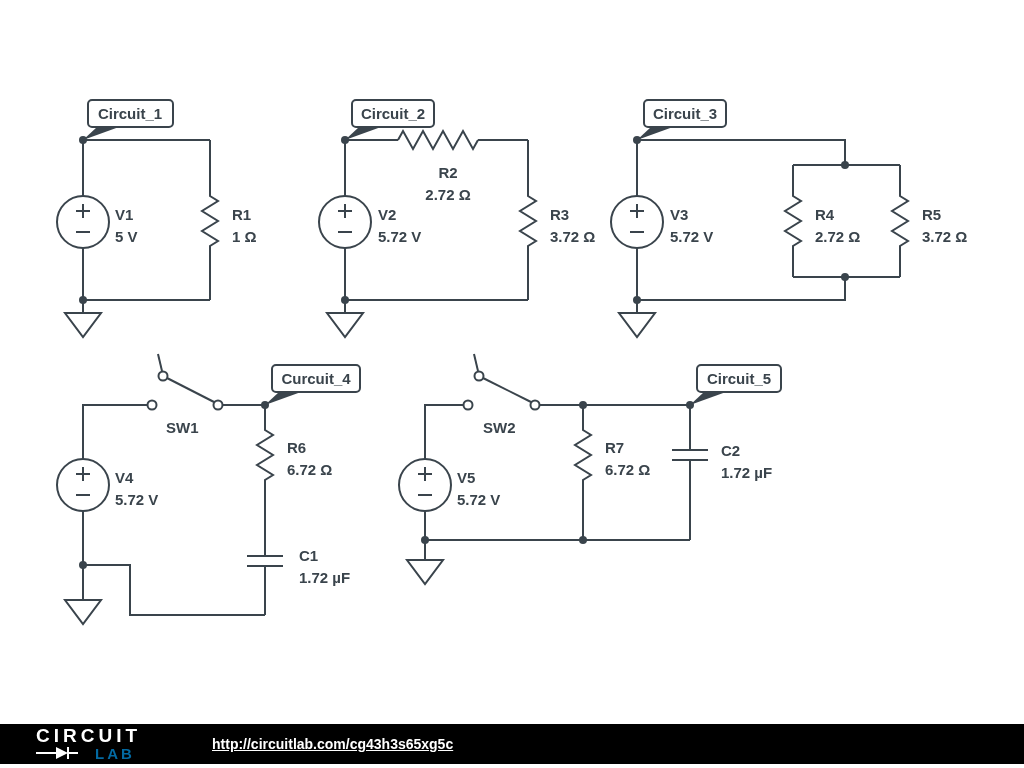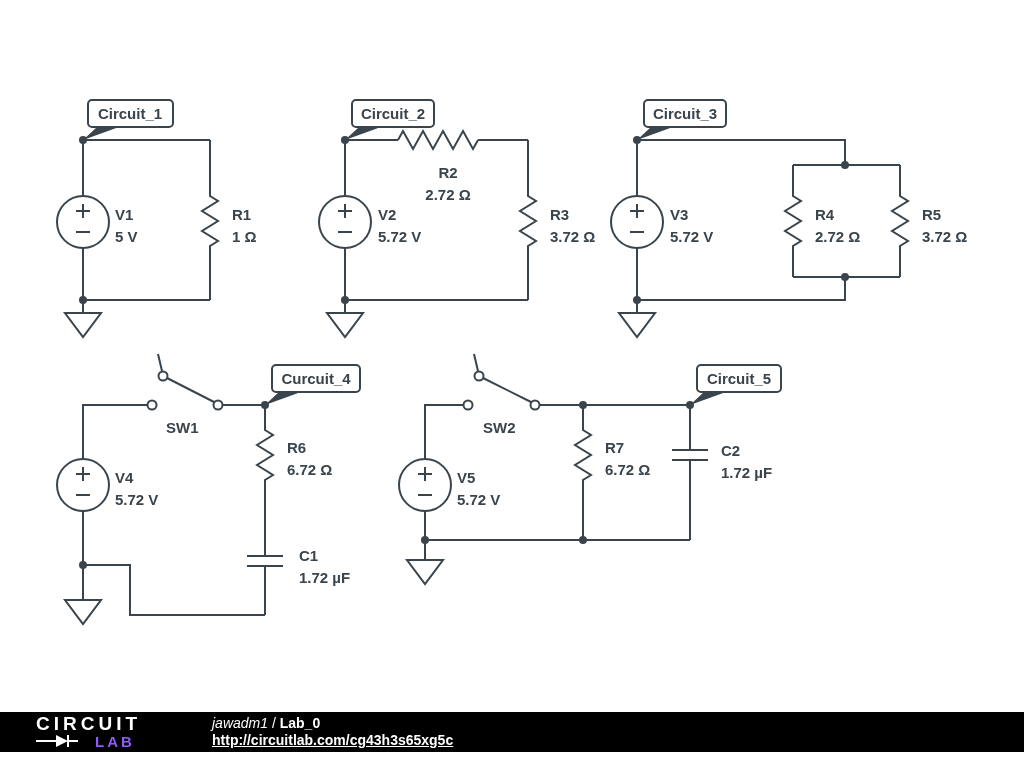--- a/index.html
+++ b/index.html
@@ -11,26 +11,26 @@
   svg.schematic { position:absolute; top:0; left:0; }
   .wire { stroke:#3a444c; stroke-width:2; fill:none; }
   .sym  { stroke:#3a444c; stroke-width:2; fill:#ffffff; }
   .dot  { fill:#3a444c; stroke:none; }
   .flag-box { fill:#ffffff; stroke:#3a444c; stroke-width:2; }
   .flag-pointer { fill:#3a444c; stroke:none; }
   svg.schematic text { fill:#3a444c; font-weight:bold; font-size:15px; font-family:"Liberation Sans", sans-serif; }
   .flag-text, .ctr { text-anchor:middle; }
 
   
-  .footer { position:absolute; left:0; bottom:16px; width:1024px; height:40px; background:#000000;
+  .footer { position:absolute; left:0; bottom:4px; width:1024px; height:40px; background:#000000;
             display:flex; align-items:center; color:#ffffff; }
   .logo { width:182px; padding-left:36px; display:flex; flex-direction:column; justify-content:center; }
   .logo-top { font-size:19px; font-weight:bold; letter-spacing:4px; line-height:18px; color:#fff; }
   .logo-bottom { display:flex; align-items:center; }
-  .logo-bottom .lab { font-size:15px; font-weight:bold; letter-spacing:3px; color:#8b5cf6; }
+  .logo-bottom .lab { font-size:15px; font-weight:bold; letter-spacing:3px; color:#0369a1; }
   .logo-bottom svg { margin-right:3px; }
   .logo-bottom svg line { stroke:#fff; stroke-width:2; }
   .logo-bottom svg polygon { fill:#fff; }
   .footer-text { margin-left:30px; display:flex; flex-direction:column; justify-content:center; line-height:17px; }
   .footer-line1 { font-size:14px; color:#fff; }
   .footer-line1 .author { font-style:italic; }
   .footer-line1 .doc-title { font-weight:bold; }
   .footer-url { font-size:14px; font-weight:bold; color:#fff;text-decoration:underline; }
 </style>
 </head>
@@ -219,20 +219,17 @@
       <svg width="56" height="14" viewBox="0 0 56 14">
         <line x1="0" y1="7" x2="20" y2="7"></line>
         <polygon points="20,1 20,13 32,7"></polygon>
         <line x1="32" y1="1" x2="32" y2="13"></line>
         <line x1="32" y1="7" x2="42" y2="7"></line>
       </svg>
       <span class="lab">LAB</span>
     </div>
   </div>
   <div class="footer-text">
-    <div class="footer-line1">
-      <span class="author">jawadm1</span><span> / </span><span class="doc-title">Lab_0</span>
-    </div>
     <div class="footer-url">http://circuitlab.com/cg43h3s65xg5c</div>
   </div>
 </div>
 
 </div>
 
 </body></html>

